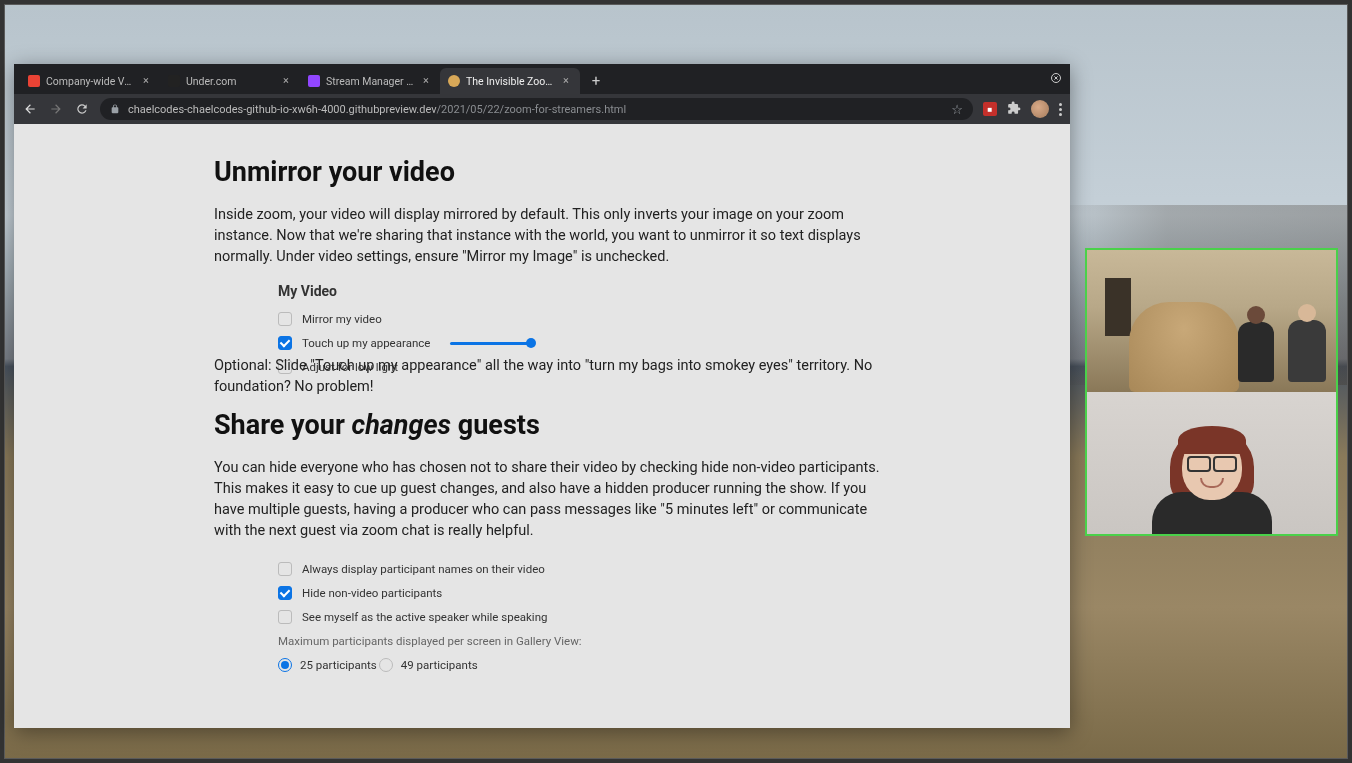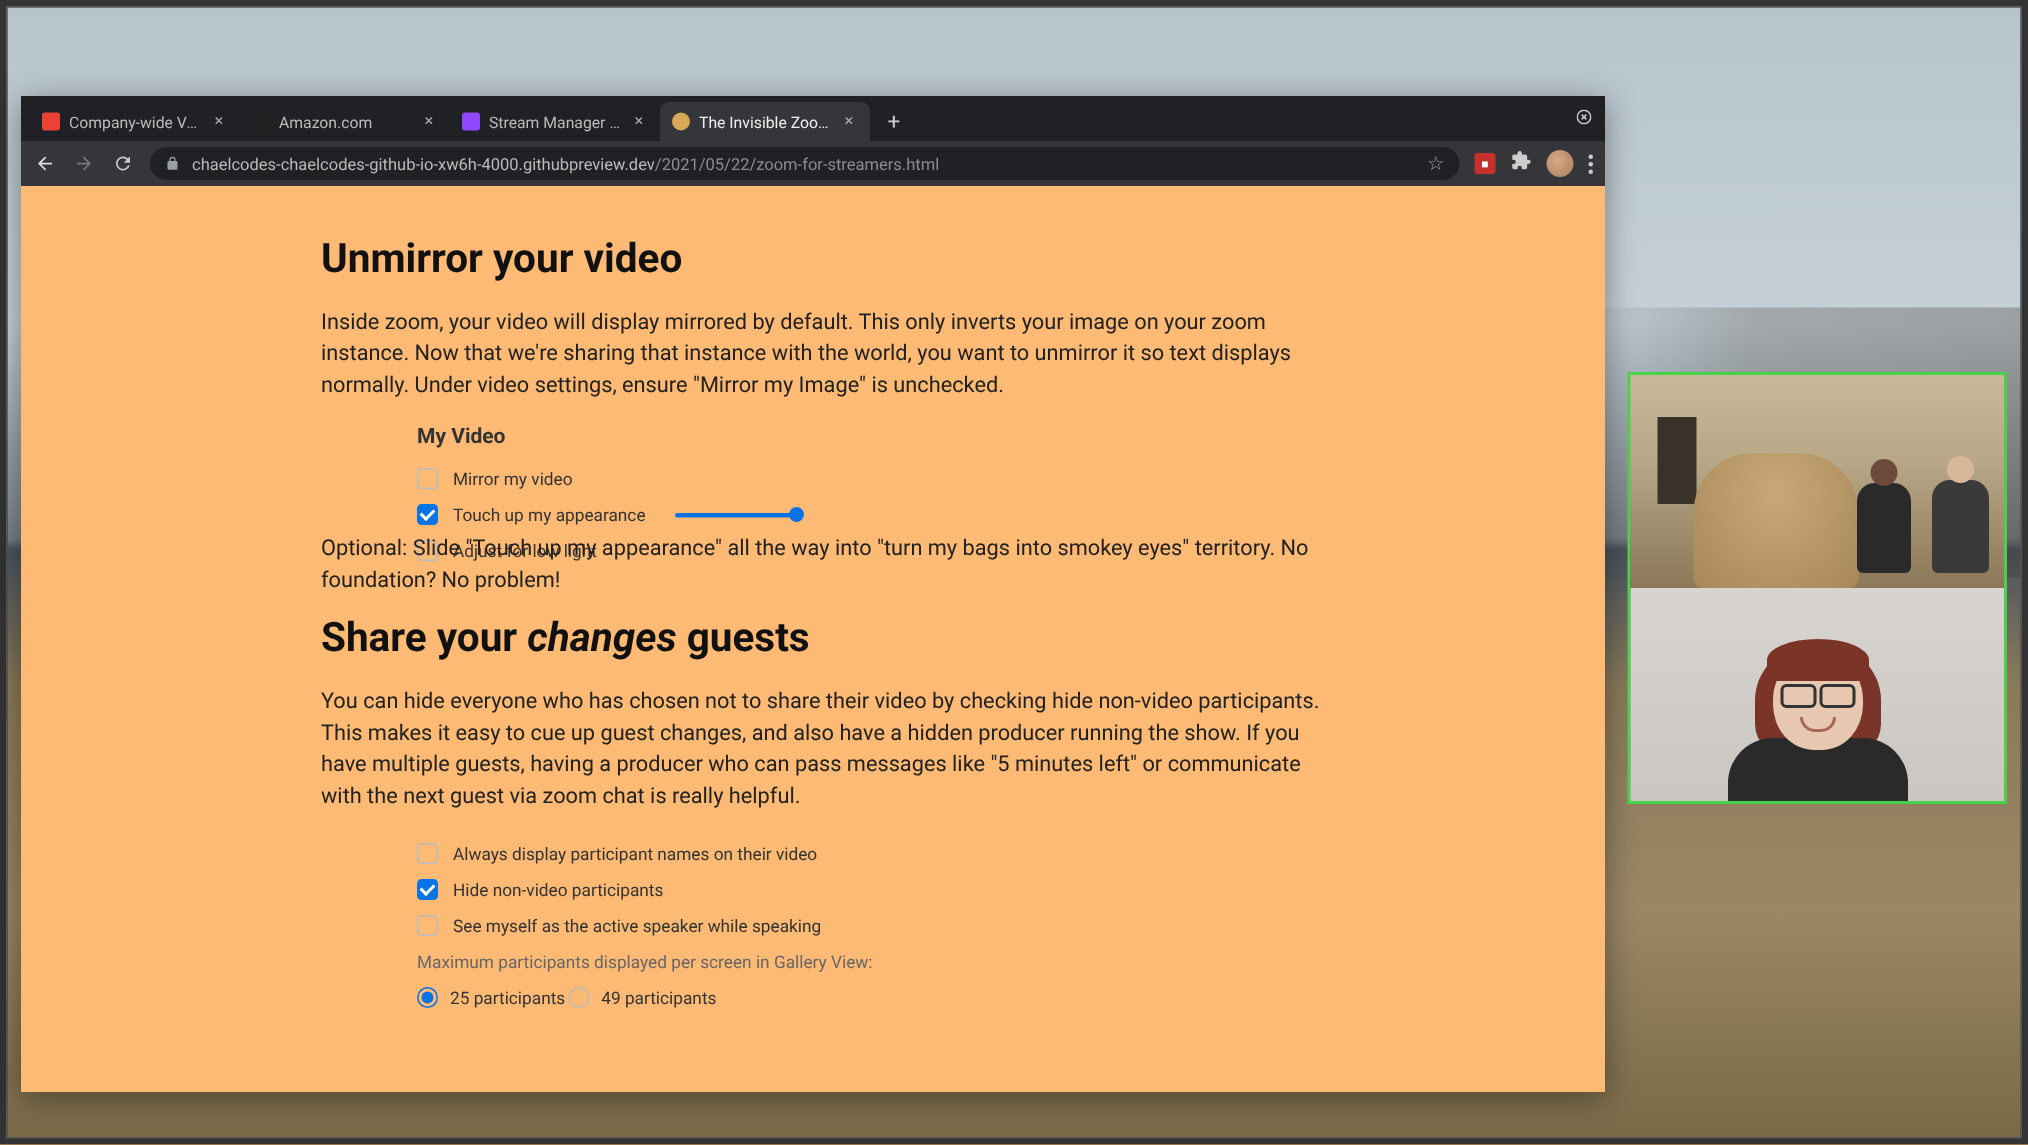--- a/index.html
+++ b/index.html
@@ -136,21 +136,21 @@
 .url-path { color: #8a8d91; }
 .star-icon { color: #9aa0a6; font-size: 13px; }
 .ext-badge { width: 14px; height: 14px; background: #c4302b; border-radius: 2px; font-size: 8px; color: #fff; display:flex; align-items:center; justify-content:center; }
 .ext-icon { color: #ccc; font-size: 13px; }
 .avatar { width: 18px; height: 18px; border-radius: 50%; background: radial-gradient(circle at 40% 40%, #d9aa88, #a57c5c); }
 .menu-dots { color: #ccc; display:flex; flex-direction:column; gap:2px; align-items:center; }
 .menu-dots span { width:3px; height:3px; background:#ccc; border-radius:50%; }
 
 .page {
   flex: 1;
-  background: #fdba74;
+  background: #e5e5e5;
   overflow: hidden;
   padding: 20px 0 0 200px;
 }
 .content { width: 680px; color: #111; }
 .h2 {
   font-size: 27px;
   font-weight: 700;
   margin: 12px 0 16px;
   color: #111;
 }
@@ -318,21 +318,21 @@
 
 <div class="browser-window">
   <div class="tab-strip">
     <div class="tab">
       <span class="tab-favicon" style="background:#ea4335"></span>
       <span class="tab-title">Company-wide Vacation - Aug</span>
       <span class="tab-close">×</span>
     </div>
     <div class="tab">
       <span class="tab-favicon" style="background:#222"></span>
-      <span class="tab-title">Amazon.com</span>
+      <span class="tab-title">Under.com</span>
       <span class="tab-close">×</span>
     </div>
     <div class="tab">
       <span class="tab-favicon" style="background:#9146ff"></span>
       <span class="tab-title">Stream Manager - Twitch</span>
       <span class="tab-close">×</span>
     </div>
     <div class="tab active">
       <span class="tab-favicon" style="background:#d8a858;border-radius:50%"></span>
       <span class="tab-title">The Invisible Zoom Streaming</span>

